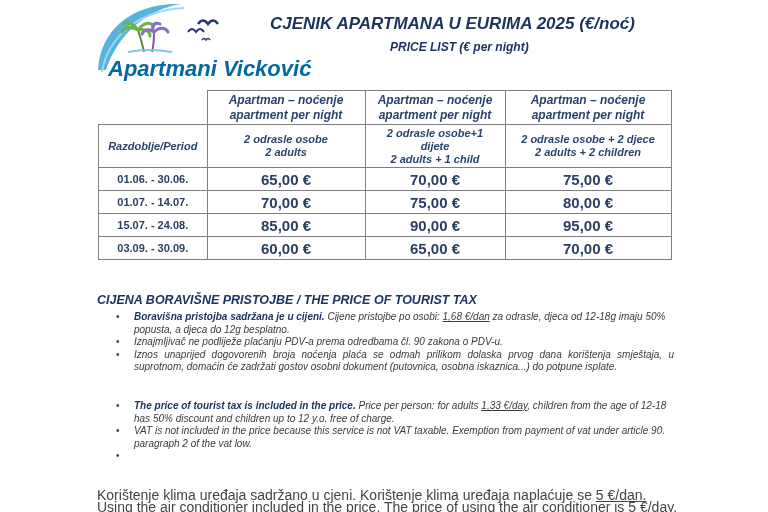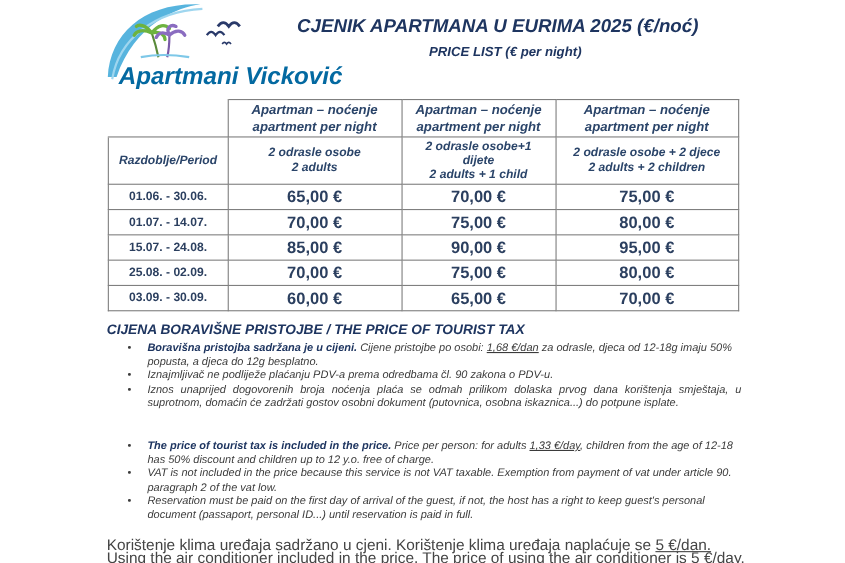--- a/index.html
+++ b/index.html
@@ -128,26 +128,20 @@
     <td class="val">75,00 €</td>
     <td class="val">80,00 €</td>
   </tr>
   <tr style="height:23px;margin-left:26px;">
     <td class="period">15.07.  -  24.08.</td>
     <td class="val">85,00 €</td>
     <td class="val">90,00 €</td>
     <td class="val">95,00 €</td>
   </tr>
   <tr style="height:23px;">
-    <td class="period">25.08.  -  02.09.</td>
-    <td class="val">70,00 €</td>
-    <td class="val">75,00 €</td>
-    <td class="val">80,00 €</td>
-  </tr>
-  <tr style="height:23px;">
     <td class="period">03.09.  -  30.09.</td>
     <td class="val">60,00 €</td>
     <td class="val">65,00 €</td>
     <td class="val">70,00 €</td>
   </tr>
 </tbody>
   </table>
 
 <div id="tax-heading" class="abs">CIJENA BORAVIŠNE PRISTOJBE / THE PRICE OF  TOURIST TAX</div>
 
@@ -170,20 +164,19 @@
   <li>
     <span class="bullet">•</span>
     <b>The price of tourist tax is included in the price.</b><span> Price per person: for adults </span><span class="u">1,33 €/day</span><span>, children from the age of 12-18 has 50% discount and children up to 12 y.o. free of charge.</span>
   </li>
   <li>
     <span class="bullet">•</span>
     <span>VAT is not included in the price because this service is not VAT taxable. Exemption from payment of vat under article 90. paragraph 2 of the vat low.</span>
   </li>
   <li>
     <span class="bullet">•</span>
-    <span>Reservation must be paid on the first day of arrival of the guest, if not, the host has a right to keep guest's personal document (passaport, personal ID...) until reservation is paid in full.</span>
   </li>
 </ul>
 
 <div id="footer" class="abs">
   <div><span>Korištenje klima uređaja sadržano u cjeni. Korištenje klima uređaja naplaćuje se </span><span class="u">5 €/dan.</span></div>
   <div>Using the air conditioner included in the price. The price of using the air conditioner is 5 €/day.</div>
 </div>
 
 </body></html>

